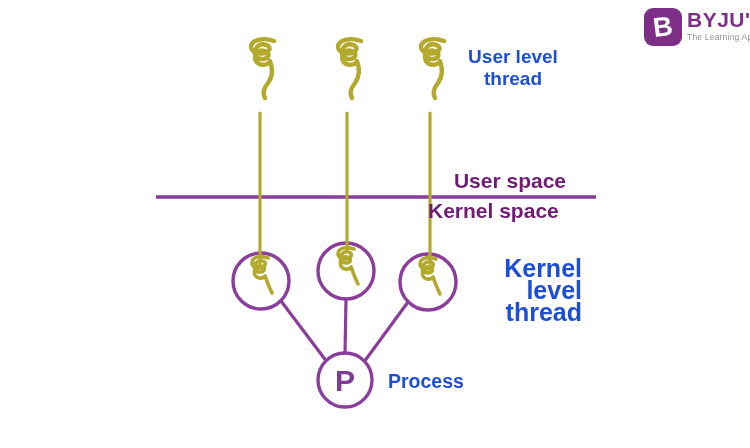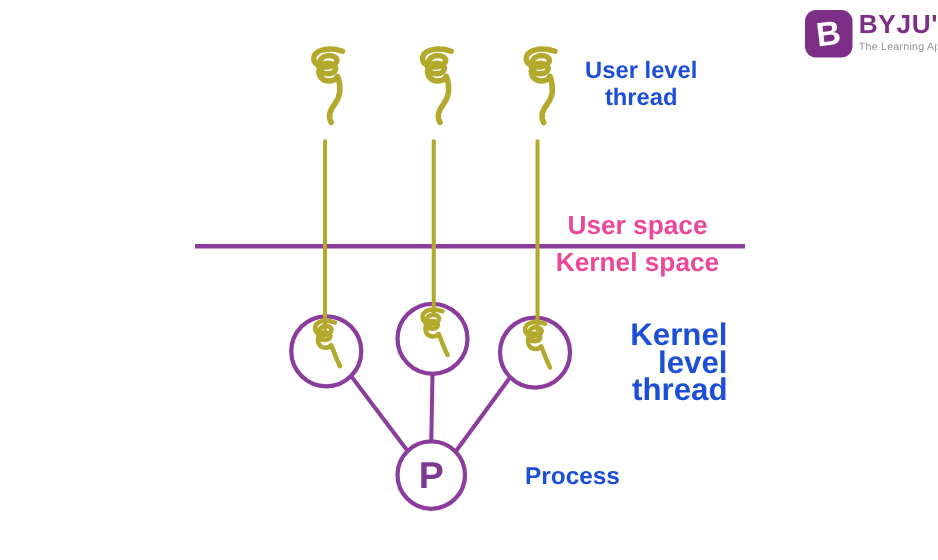--- a/index.html
+++ b/index.html
@@ -10,41 +10,40 @@
     overflow:hidden;
     font-family:"Liberation Sans", sans-serif;
   }
   .canvas svg.diagram{position:absolute;left:0;top:0;}
   .lbl{
     position:absolute;
     font-weight:bold;
     -webkit-font-smoothing:antialiased;
   }
   .pink{color:#1d4ed8;}
-  .space-purple{color:#ec4899;}
+  .space-purple{color:#701a75;}
   .lbl-user-thread{
     left:455px;top:46px;width:116px;
     font-size:19px;line-height:22px;text-align:center;
   }
   .lbl-user-space{
     left:432px;top:169px;width:156px;
     font-size:21px;text-align:center;
   }
   .lbl-kernel-space{
     left:428px;top:199px;width:164px;
-    font-size:21px;text-align:center;
+    font-size:21px;
   }
   .lbl-kernel-thread{
     left:458px;top:257px;width:124px;
     font-size:25px;line-height:22px;text-align:right;
   }
   .lbl-process{
     left:388px;top:370px;
     font-size:19.5px;
-    margin-left:32px;
   }
   .lbl-p{
     left:325px;top:362px;width:40px;
     font-size:30px;line-height:38px;text-align:center;
     color:#7e3a92;
   }
   .logo{
     position:absolute;left:644px;top:8px;
     display:flex;align-items:flex-start;gap:5px;
   }

